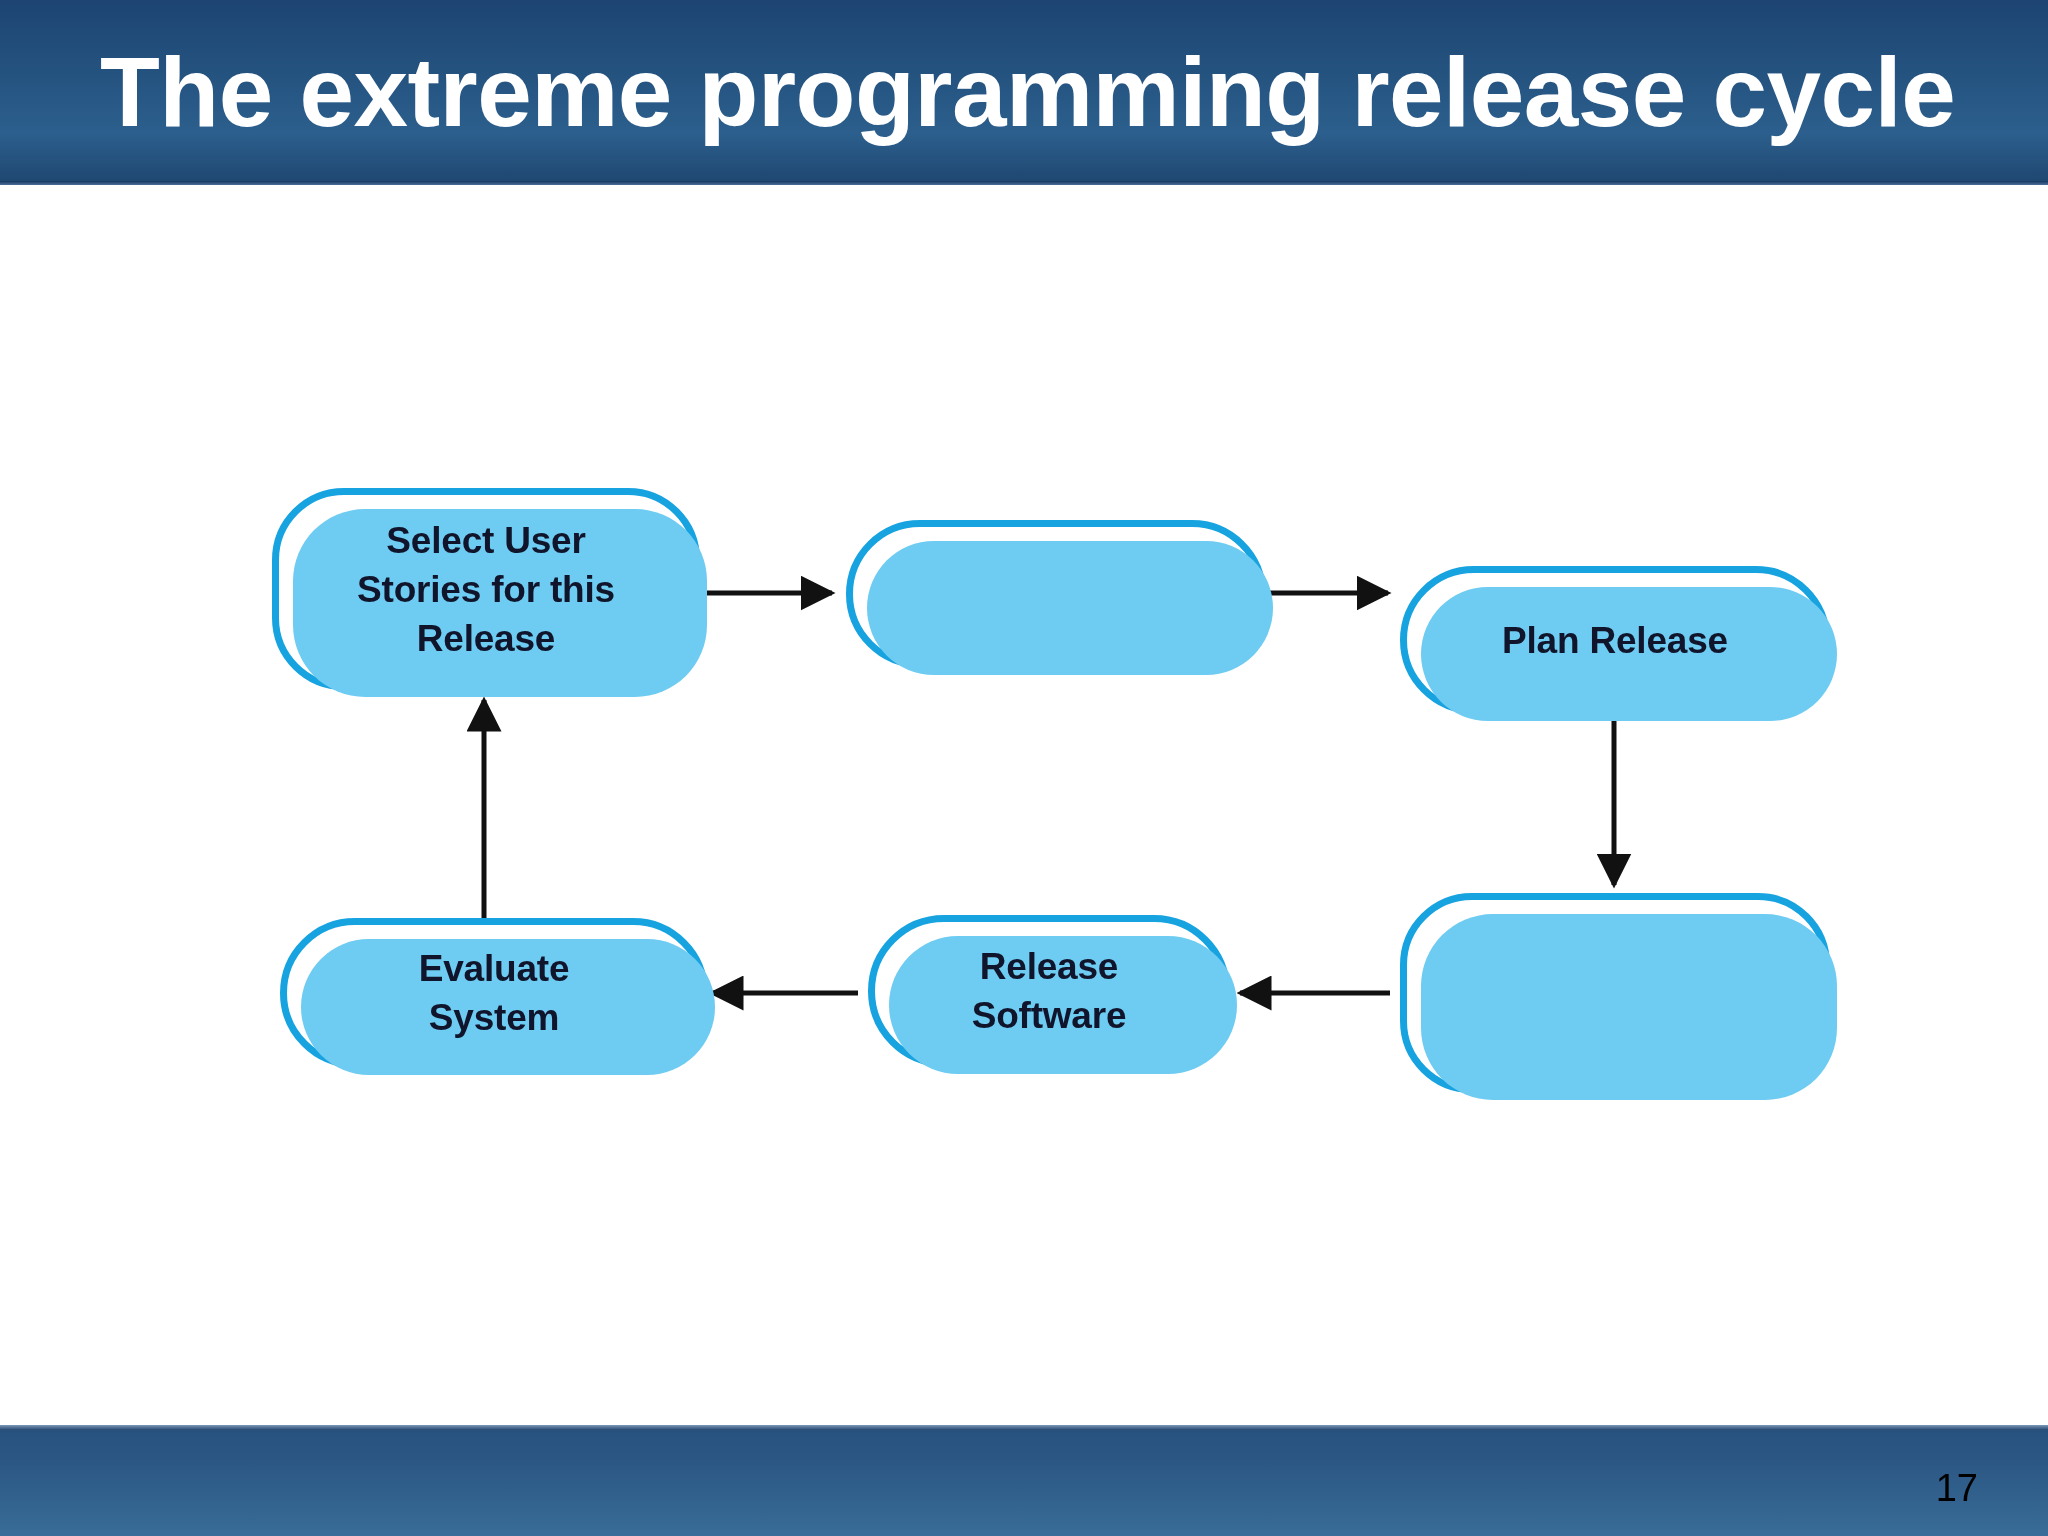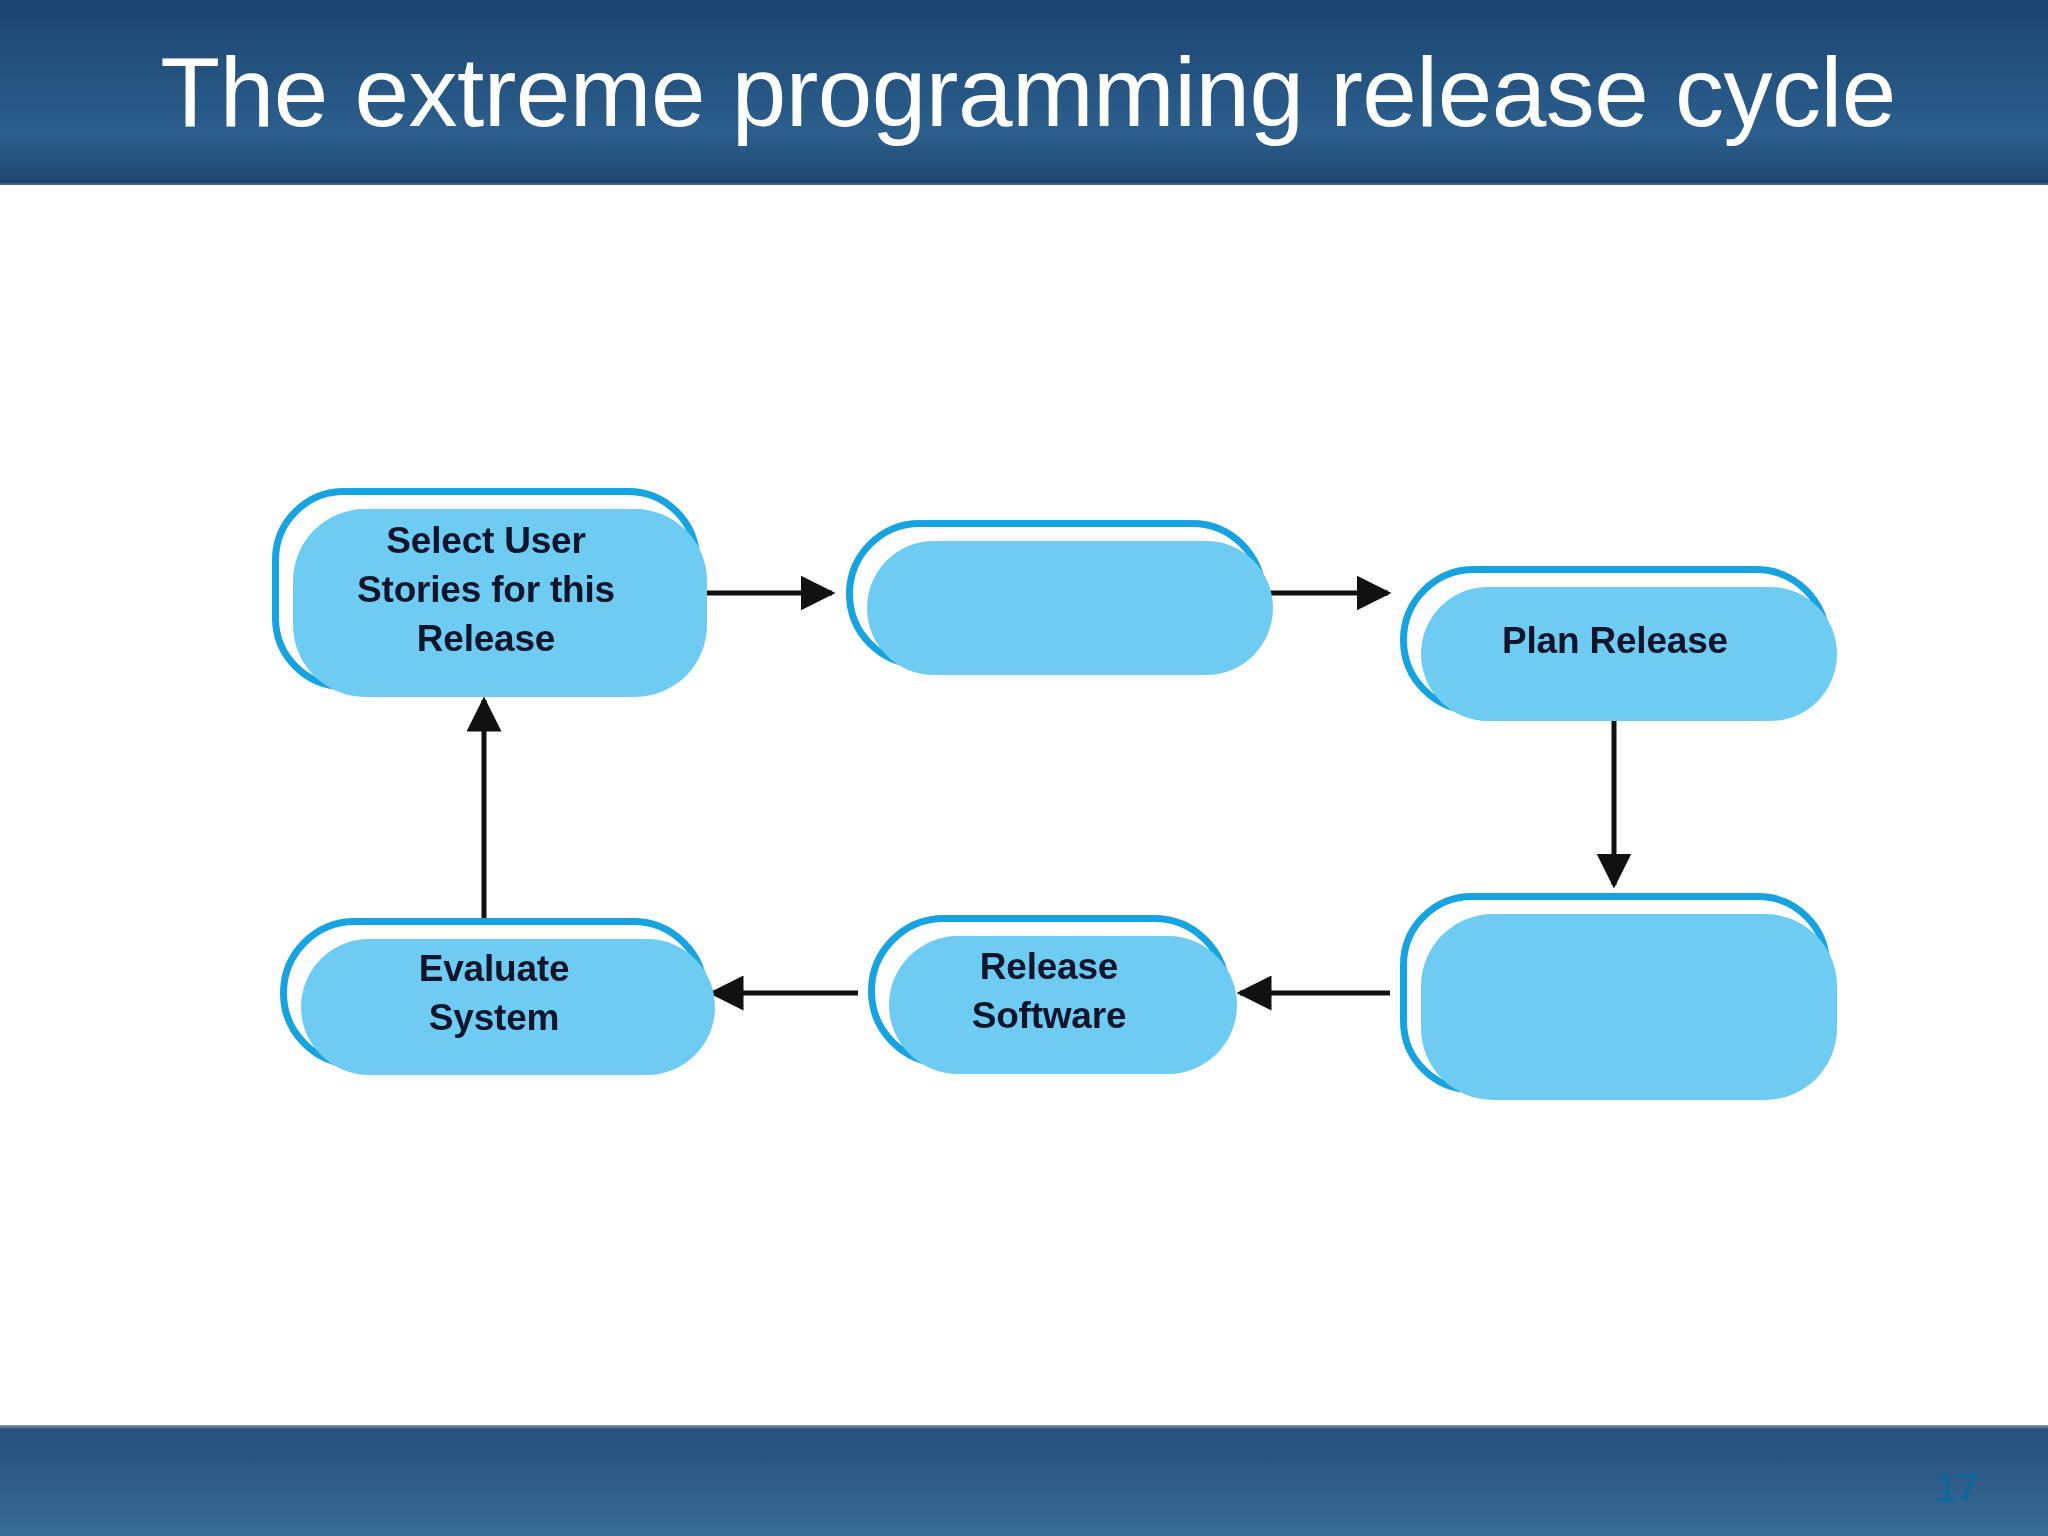--- a/index.html
+++ b/index.html
@@ -37,31 +37,30 @@
     content: "";
     position: absolute;
     left: 0;
     bottom: 0;
     width: 100%;
     height: 4px;
     background: linear-gradient(180deg, #15375f 0%, #4a6f9b 100%);
   }
   .slide-title {
     position: absolute;
-    left: 88px;
+    left: 100px;
     top: 20px;
     width: 1880px;
     color: #ffffff;
     font-size: 98px;
-    font-weight: 400;
+    font-weight: 700;
     line-height: 145px;
     letter-spacing: -0.5px;
     white-space: nowrap;
     font-family: "Liberation Sans", "DejaVu Sans", sans-serif;
-    text-align: center;
   }
 
   
   .footer-bar {
     position: absolute;
     left: 0;
     top: 1425px;
     width: 2048px;
     height: 111px;
     background: linear-gradient(180deg, #27507d 0%, #2b5683 30%, #33638f 72%, #3a6d99 100%);
@@ -72,21 +71,21 @@
     left: 0;
     top: 0;
     width: 100%;
     height: 5px;
     background: linear-gradient(180deg, #7e99ba 0%, #26476f 100%);
   }
   .page-number {
     position: absolute;
     right: 70px;
     top: 1468px;
-    color: #0369a1;
+    color: #000000;
     font-size: 38px;
     font-weight: 400;
     line-height: 40px;
     text-align: right;
   }
 
   
   .diagram {
     position: absolute;
     left: 0;

